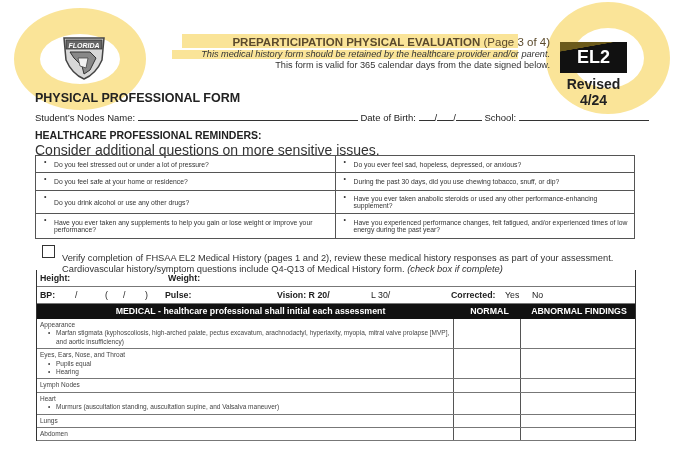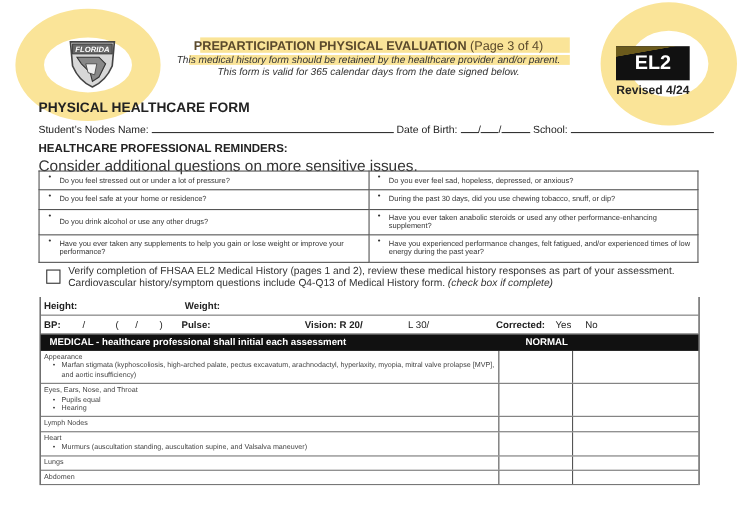--- a/index.html
+++ b/index.html
@@ -6,59 +6,59 @@
     html, body { width: 678px; height: 466px; overflow: hidden; background: #ffffff; }
     body { position: relative; font-family: "Liberation Sans", "DejaVu Sans", sans-serif; color: #1a1a1a; }
 
     .hl-circle { position: absolute; border-radius: 50%; border: 26px solid #f9df86; opacity: 0.85; }
     .hl-left { left: 14px; top: 8px; width: 132px; height: 102px; }
     .hl-right { left: 546px; top: 2px; width: 124px; height: 112px; }
     .hl-bar { position: absolute; background: #f9df86; opacity: 0.85; }
 
     .logo { position: absolute; left: 60px; top: 36px; width: 48px; height: 44px; }
 
-    .header-text { position: absolute; left: 120px; top: 36px; width: 430px; text-align: center; }
+    .header-text { position: absolute; left: 120px; top: 36px; width: 430px; text-align: right; }
     .title { font-size: 11.5px; font-weight: bold; color: #5b4a2c; position: relative; }
     .title .page { font-weight: normal; }
     .sub1 { font-size: 9.2px; font-style: italic; color: #333; margin-top: 1px; position: relative; }
-    .sub2 { font-size: 9.2px; font-style: italic; color: #333; margin-top: 1px; position: relative; }
+    .sub2 { font-size: 9.2px; color: #333; margin-top: 1px; position: relative; }
 
     .badge { position: absolute; left: 560px; top: 42px; width: 67px; height: 31px; background: #111; color: #fff; font-weight: bold; font-size: 18px; text-align: center; line-height: 31px; overflow: hidden; }
     .badge-shade { position: absolute; left: 0; top: 0; width: 67px; height: 31px; background: linear-gradient(170deg, #6b5a1c 0%, #6b5a1c 22%, transparent 23%); }
     .badge span { position: relative; }
-    .revised { position: absolute; left: 556px; top: 76px; width: 75px; font-size: 11px; font-weight: bold; text-align: center; color: #222; }
+    .revised { position: absolute; left: 556px; top: 76px; width: 75px; font-size: 14px; font-weight: bold; text-align: center; color: #222; }
 
     .form-title { position: absolute; left: 35px; top: 91px; font-size: 12.5px; font-weight: bold; color: #222; }
     .info-line { position: absolute; left: 35px; top: 112px; font-size: 9.5px; color: #222; white-space: nowrap; }
     .info-line .blank { display: inline-block; border-bottom: 1px solid #333; height: 9px; vertical-align: baseline; }
 
     .rem-title { position: absolute; left: 35px; top: 129px; font-size: 10.5px; font-weight: bold; color: #222; }
     .rem-sub { position: absolute; left: 35px; top: 142px; font-size: 14px; color: #333; }
 
     .rem-table { position: absolute; left: 35px; top: 155px; width: 600px; border-collapse: collapse; }
     .rem-table td { border: 1px solid #555; font-size: 6.8px; color: #333; padding: 2px 6px 2px 18px; vertical-align: middle; position: relative; width: 50%; }
     .rem-table td::before { content: "•"; position: absolute; left: 8px; top: 2px; font-size: 7px; }
     .rem-table tr.r1 td { height: 17px; }
     .rem-table tr.r2 td { height: 18px; }
     .rem-table tr.r3 td { height: 23px; }
     .rem-table tr.r4 td { height: 25px; }
 
     .verify { position: absolute; left: 42px; top: 241px; width: 600px; }
     .verify .checkbox { position: absolute; left: 0; top: 4px; width: 13px; height: 13px; border: 1px solid #333; background: #fff; }
-    .verify .text { position: absolute; left: 20px; top: 0; font-size: 9.3px; line-height: 11px; color: #333; }
+    .verify .text { position: absolute; left: 20px; top: 12px; font-size: 9.3px; line-height: 11px; color: #333; }
     .verify .text em { font-style: italic; text-align: center; }
 
     .exam { position: absolute; left: 36px; top: 270px; width: 600px; border-right: 1px solid #333; border-left: 1px solid #333; }
     .bar { background: #111; color: #fff; font-weight: bold; font-size: 8.8px; height: 15px; line-height: 15px; padding-left: 8px; position: relative; }
     .row { height: 17px; border-bottom: 1px solid #777; position: relative; font-size: 8.8px; color: #222; }
     .row span { position: absolute; top: 3px; white-space: nowrap; }
     .b { font-weight: bold; }
 
     .med-bar { display: flex; }
-    .med-bar .c1 { width: 418px; }
+    .med-bar .c1 { width: 418px; text-align: center; }
     .med-bar .c2 { width: 68px; text-align: center; }
     .med-bar .c3 { width: 114px; text-align: center; }
 
     .med-row { display: flex; border-bottom: 1px solid #777; }
     .med-row .c1 { width: 418px; border-right: 1px solid #555; padding: 2px 0 2px 3px; font-size: 6.5px; color: #444; line-height: 8.4px; }
     .med-row .c2 { width: 68px; border-right: 1px solid #555; }
     .med-row .c3 { width: 114px; }
     .med-row ul { list-style: none; padding-left: 8px; }
     .med-row li { position: relative; padding-left: 8px; }
     .med-row li::before { content: "•"; position: absolute; left: 0; top: 0; }
@@ -88,21 +88,21 @@
   <div class="sub1">This medical history form should be retained by the healthcare provider and/or parent.</div>
   <div class="sub2">This form is valid for 365 calendar days from the date signed below.</div>
 </div>
 
 <div class="badge">
   <div class="badge-shade"></div>
   <span>EL2</span>
 </div>
 <div class="revised">Revised 4/24</div>
 
-<div class="form-title">PHYSICAL HEALTHCARE FORM</div>
+<div class="form-title">PHYSICAL PROFESSIONAL FORM</div>
 
 <div class="info-line">
   <span>Student’s Nodes Name:</span>
   <span class="blank" style="width:220px"></span>
   <span>Date of Birth:</span>
   <span class="blank" style="width:16px"></span><span>/</span><span class="blank" style="width:16px"></span><span>/</span><span class="blank" style="width:26px"></span>
   <span>School:</span>
   <span class="blank" style="width:130px"></span>
 </div>
 
@@ -154,20 +154,21 @@
     <span class="b" style="left:240px">Vision: R 20/</span>
     <span style="left:334px">L 30/</span>
     <span class="b" style="left:414px">Corrected:</span>
     <span style="left:468px">Yes</span>
     <span style="left:495px">No</span>
   </div>
 
   <div class="bar med-bar">
     <div class="c1">MEDICAL - healthcare professional shall initial each assessment</div>
     <div class="c2">NORMAL</div>
+    <div class="c3">ABNORMAL FINDINGS</div>
   </div>
 
   <div class="med-row">
     <div class="c1">
       <div>Appearance</div>
       <ul>
           <li>Marfan stigmata (kyphoscoliosis, high-arched palate, pectus excavatum, arachnodactyl, hyperlaxity, myopia, mitral valve prolapse [MVP], and aortic insufficiency)</li>
         </ul>
     </div>
     <div class="c2"></div>

